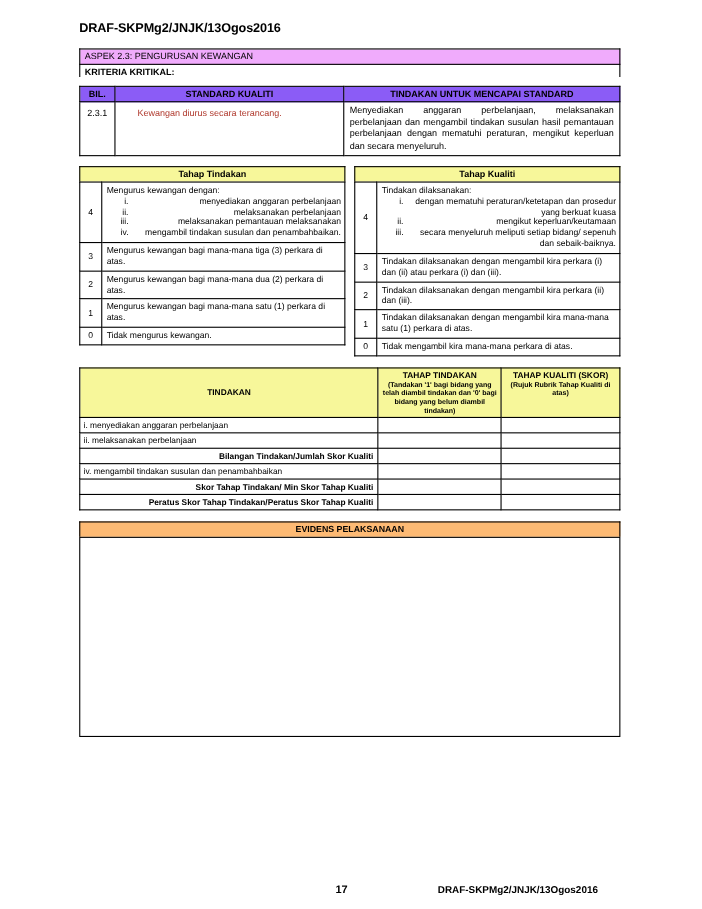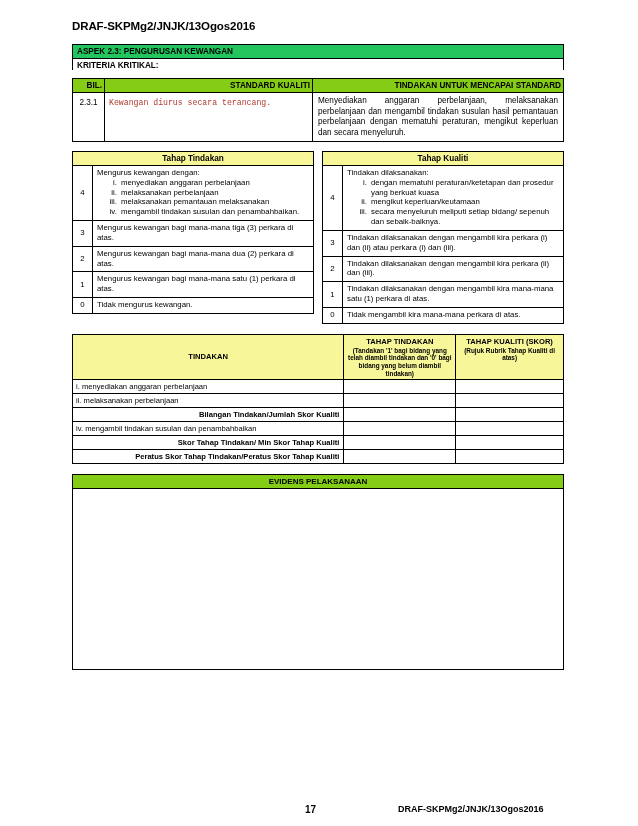--- a/index.html
+++ b/index.html
@@ -34,50 +34,50 @@
     left: 72px;
     top: 44px;
     width: 492px;
   }
   table { border-collapse: collapse; width: 100%; }
   td, th { border: 1px solid #000; vertical-align: top; padding: 1px 3px; }
 
   
   .aspek-tbl { margin-bottom: 8px; }
   .aspek-title {
-    background: #22c55e;
-    font-size: 8.2px;
-    font-weight: bold;
+    background: #f0abfc;
+    font-size: 8.2px;
+    font-weight: normal;
     padding: 2px 4px;
   }
   .krit-label {
     font-size: 8.2px;
     font-weight: bold;
     padding: 2px 4px 0 4px;
     border-bottom: none;
   }
   .krit-text {
     font-size: 8.2px;
     color: #3c7d3c;
     padding: 0 4px 3px 4px;
     border-top: none;
   }
 
   
   .bil-tbl { margin-bottom: 9px; }
   .bil-tbl th {
-    background: #84cc16;
-    font-size: 8.2px;
-    font-weight: bold;
-    text-align: right;
+    background: #8b5cf6;
+    font-size: 8.2px;
+    font-weight: bold;
+    text-align: center;
     padding: 2px;
   }
   .bil-tbl td { font-size: 8.2px; }
   .cell-bil { text-align: center; width: 32px; padding-top: 5px; }
-  .cell-std { color: #b03a2e; width: 208px; padding: 5px 4px; font-family: Liberation Mono, monospace; }
+  .cell-std { color: #b03a2e; width: 208px; padding: 5px 20px; }
   .cell-tindakan { text-align: justify; padding: 3px 5px; line-height: 1.28; }
 
   
   .tahap-wrap { display: flex; gap: 8px; margin-bottom: 10px; }
   .tahap-col { width: 242px; }
   .tahap-head {
     background: #f7f79a;
     border: 1px solid #000;
     border-bottom: none;
     font-size: 8.2px;
@@ -86,21 +86,21 @@
     padding: 2px;
   }
   .score-tbl td { font-size: 7.8px; line-height: 1.26; }
   .score-num { width: 20px; text-align: center; vertical-align: middle; }
   .score-body { padding: 2px 3px 3px 4px; }
   ol.roman {
     margin: 0 0 0 14px;
     padding: 0 0 0 8px;
     list-style-type: lower-roman;
   }
-  ol.roman li { margin: 0; padding: 0 0 0 2px; }
+  ol.roman li { margin: 0; padding: 0 0 0 2px; text-align: right; }
 
   
   .sum-tbl { margin-bottom: 10px; }
   .sum-tbl th, .sum-tbl td { font-size: 7.6px; }
   .sum-tbl th {
     background: #f7f79a;
     text-align: center;
     font-weight: bold;
     padding: 2px 3px;
     line-height: 1.2;
@@ -112,21 +112,21 @@
     margin-top: 1px;
   }
   .sum-row-label { padding: 2px 3px; height: 14px; }
   .sum-blank { width: 112px; }
   .sum-blank2 { width: 108px; }
   .sum-total { text-align: right; font-weight: bold; padding: 2px 4px; }
   .w-first { width: 272px; }
 
   
   .evidens-head {
-    background: #84cc16;
+    background: #fdba74;
     border: 1px solid #000;
     border-bottom: none;
     text-align: center;
     font-size: 8px;
     font-weight: bold;
     padding: 2px;
   }
   .evidens-box {
     border: 1px solid #000;
     height: 182px;

